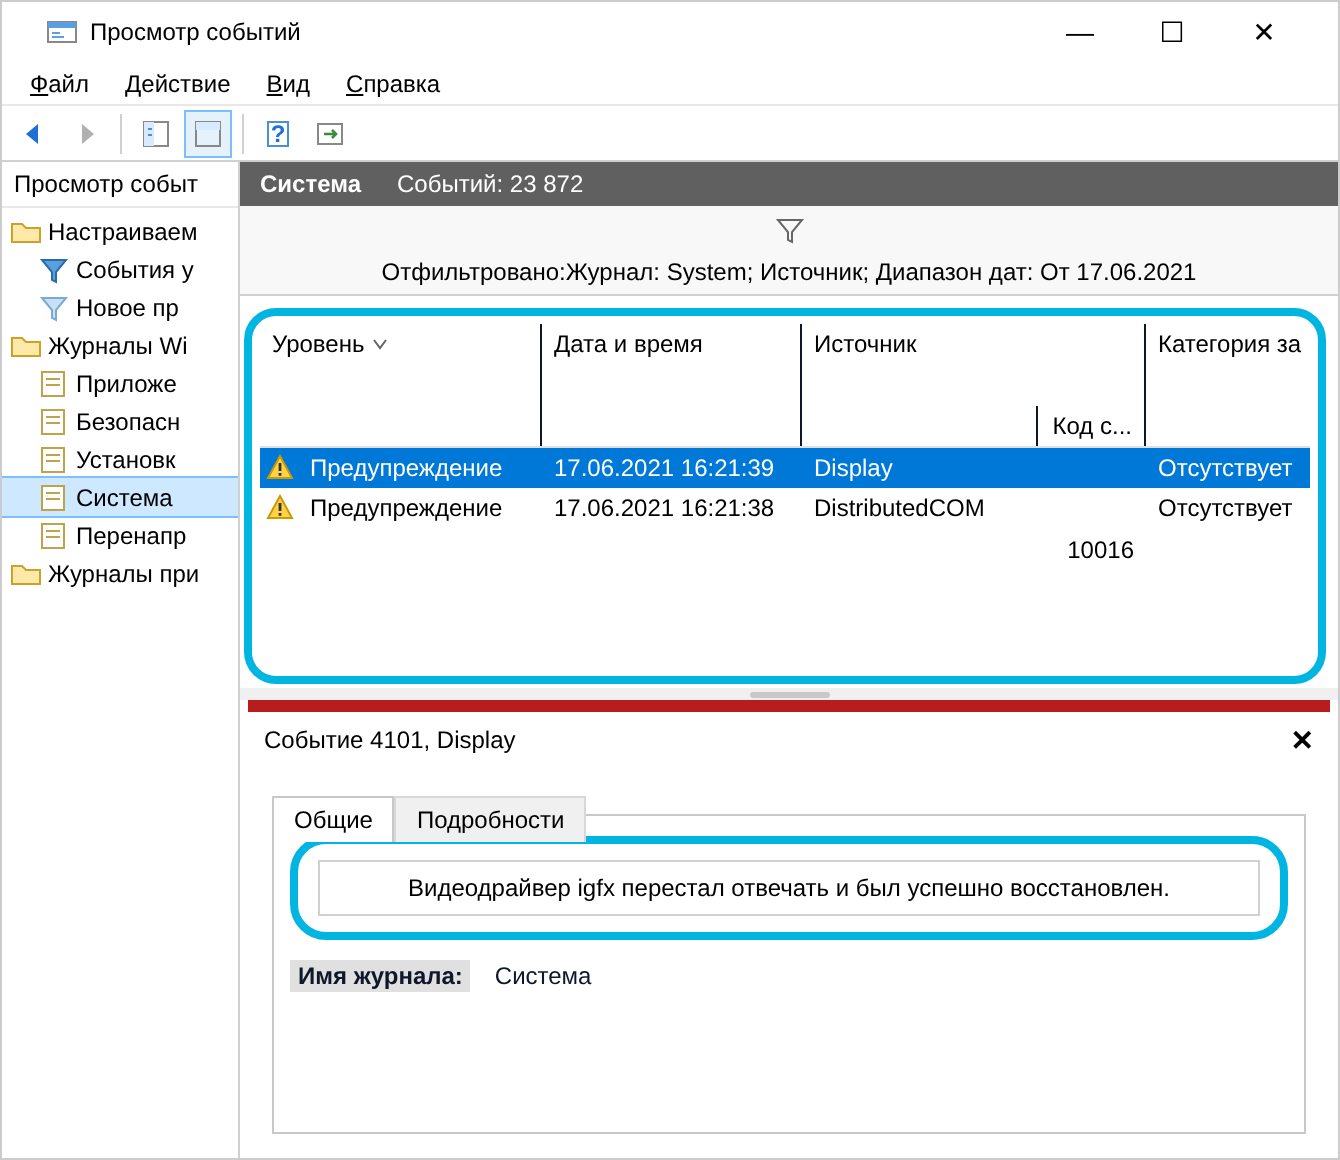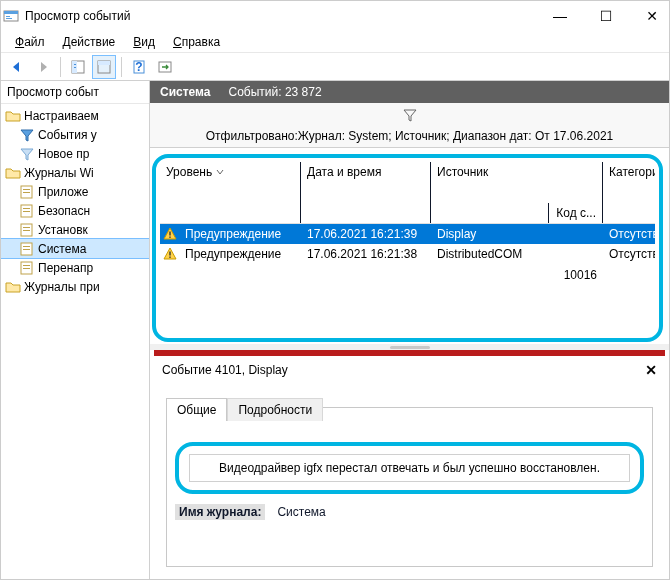--- a/index.html
+++ b/index.html
@@ -1,34 +1,34 @@
 <!DOCTYPE html>
 <html><head>
 <meta charset="utf-8">
 <style>
 * { box-sizing: border-box; margin: 0; padding: 0; font-family: "Segoe UI", Tahoma, sans-serif; font-size: 12px; }
 body { background: #fff; width: 670px; height: 580px; overflow: hidden; border: 1px solid #ccc; }
 
-.titlebar { display: flex; align-items: center; height: 30px; padding: 0 2px; background: #fff; }
+.titlebar { display: flex; align-items: center; height: 30px; padding: 0 22px; background: #fff; }
 .titlebar .app-icon { width: 16px; height: 16px; margin-right: 6px; }
 .titlebar .title { font-size: 12px; }
 .titlebar .spacer { flex: 1; }
 .titlebar .win-btn { width: 46px; height: 30px; display: flex; align-items: center; justify-content: center; font-size: 14px; }
 .titlebar .win-btn.close { margin-right: -8px; }
 
 .menubar { display: flex; gap: 2px; padding: 2px 6px; height: 22px; align-items: center; border-bottom: 1px solid #e8e8e8; }
 .menubar .item { padding: 2px 8px; }
 .menubar .item:first-letter { text-decoration: underline; }
 
 .toolbar { display: flex; align-items: center; height: 28px; padding: 2px 4px; border-bottom: 1px solid #d0d0d0; gap: 2px; }
 .toolbar .btn { width: 24px; height: 24px; display: flex; align-items: center; justify-content: center; border: 1px solid transparent; }
 .toolbar .sep { width: 1px; height: 20px; background: #d0d0d0; margin: 0 3px; }
 
 .main { display: flex; height: calc(580px - 30px - 22px - 28px - 2px); }
-.sidebar { width: 149px; border-right: 1px solid #d0d0d0; overflow: hidden; background: #fff; }
+.sidebar { width: 119px; border-right: 1px solid #d0d0d0; overflow: hidden; background: #fff; }
 .sidebar .hdr { background: #fff; padding: 4px 6px; font-size: 12px; border-bottom: 1px solid #e8e8e8; }
 .tree { padding: 2px 0; }
 .tree .node { display: flex; align-items: center; height: 19px; padding-left: 4px; white-space: nowrap; overflow: hidden; }
 .tree .node .ico { width: 16px; height: 16px; margin-right: 3px; flex-shrink: 0; }
 .tree .ind1 { padding-left: 18px; }
 .tree .node.sel { background: #cde8ff; outline: 1px solid #7abfff; }
 
 .content { flex: 1; display: flex; flex-direction: column; background: #fff; overflow: hidden; }
 .content-hdr { background: #606060; color: #fff; padding: 4px 10px; display: flex; gap: 18px; font-size: 13px; }
 .content-hdr .h-title { font-weight: 600; }
@@ -55,21 +55,21 @@
 .splitter::after{ content:""; display:block; width:40px; height:3px; background:#c8c8c8; border-radius:2px;}
 
 .detail-pane { border-top: 6px solid #b91c1c; flex: 1; display: flex; flex-direction: column; margin: 0 4px 4px 4px; overflow:hidden;text-align:center;}
 .detail-hdr { display: flex; justify-content: space-between; align-items: center; padding: 6px 8px; font-size: 13px; }
 .detail-hdr .close-x { font-size: 14px; font-weight: bold; }
 
 .tabs { display: flex; padding: 0 12px; }
 .tabs .tab { padding: 4px 10px; border: 1px solid #c8c8c8; border-bottom: none; background: #fff; position: relative; top: 14px; }
 .tabs .tab.inactive { background: #f0f0f0; border-color: #d8d8d8; }
 .detail-body { border: 1px solid #c8c8c8; margin: 0 12px 8px 12px; padding: 10px 8px 8px 8px; flex:1; overflow:hidden;}
-.msg-box { border: 4px solid #00b5e2; border-radius: 18px; padding: 8px 10px; margin-top: 24px; }
+.msg-box { border: 4px solid #00b5e2; border-radius: 18px; padding: 8px 10px; }
 .msg-inner { border: 1px solid #d0d0d0; padding: 6px 6px; background:#fff;}
 .log-row { display:flex; gap:10px; margin-top:10px; font-size:12px; color:#0f172a;}
 .log-row .lbl{ font-weight:bold; background:#e0e0e0; padding:1px 4px;}
 .log-row .val{ padding:1px 2px;}
 
 svg { display:block; }
 </style>
 </head>
 <body>
 

